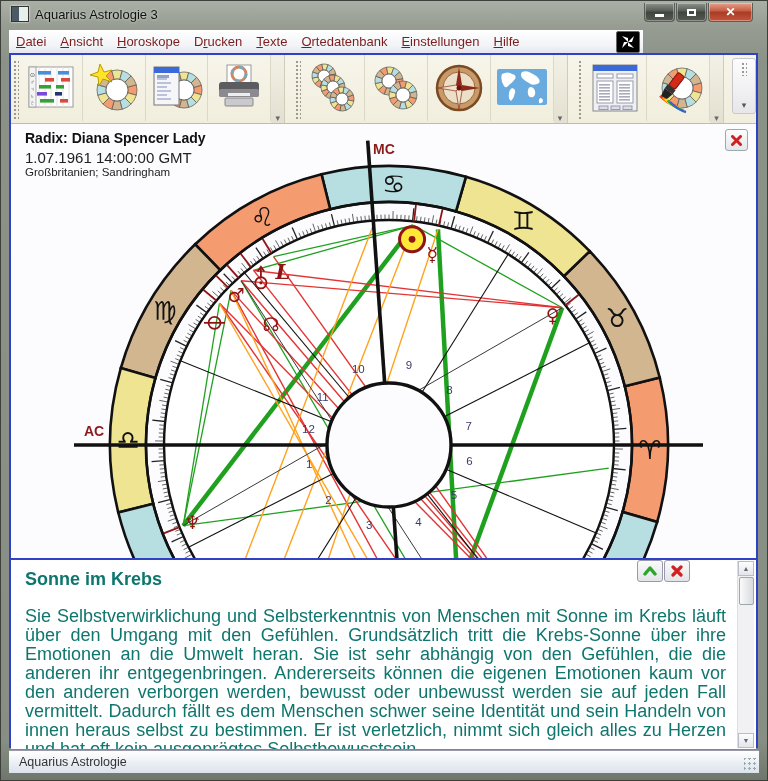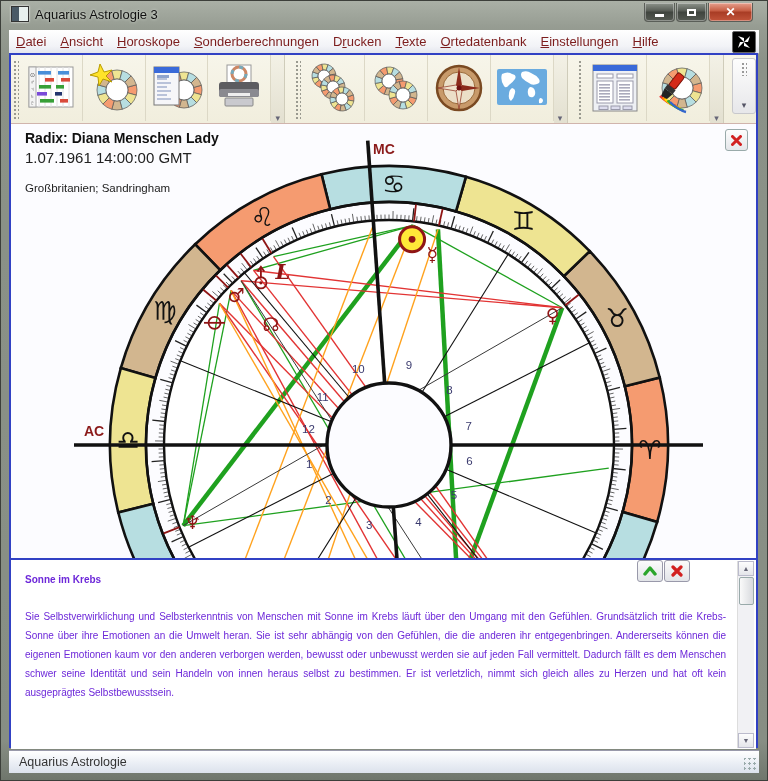--- a/index.html
+++ b/index.html
@@ -13,21 +13,21 @@
   .title-text{font-size:13px;color:#111;text-shadow:0 0 3px #dfe4dd;}
   .winbtns{position:absolute;right:14px;top:1px;display:flex;}
   .wbtn{width:29px;height:18px;border:1px solid #5a5e58;border-top:none;background:linear-gradient(180deg,#8e948c,#565b54 45%,#3f443e 50%,#555a52);
     border-radius:0 0 4px 4px;display:flex;align-items:center;justify-content:center;color:#fff;font-size:11px;margin-left:1px;
     box-shadow:inset 0 0 0 1px rgba(255,255,255,.35);}
   .wbtn.close{width:43px;background:linear-gradient(180deg,#e7a08e,#c55b41 45%,#a83c24 50%,#c2543a);}
   .wbtn .glyph-min{width:9px;height:3px;background:#fff;margin-top:6px;}
   .wbtn .glyph-max{width:9px;height:7px;border:2px solid #fff;box-sizing:border-box;}
   .wbtn .glyph-x{font-size:12px;font-weight:bold;line-height:1;}
   
-  .menubar{position:absolute;left:8px;top:29px;width:750px;height:23px;
+  .menubar{position:absolute;left:8px;top:29px;width:634px;height:23px;
     background:linear-gradient(180deg,#ffffff,#f2f3f7 70%,#e4e6ee);border-bottom:1px solid #aab;
     display:flex;align-items:center;font-size:13px;color:#7c1d1d;}
   .menu-item{padding:2px 7px;cursor:default;}
   .menu-item u{text-decoration:underline;}
   .mdi-btn{position:absolute;right:3px;top:1px;width:22px;height:20px;background:#000;border:1px solid #666;border-radius:2px;
     display:flex;align-items:center;justify-content:center;}
   
   .client{position:absolute;left:8px;top:52px;width:749px;height:695px;border:2px solid #3141c4;background:#fff;box-sizing:border-box;}
   .toolbar{position:relative;width:745px;height:68px;background:linear-gradient(180deg,#f7f5ea,#f1eedd);border-bottom:1px solid #d0b4ac;display:flex;align-items:stretch;}
   .tb-handle{width:7px;margin:4px 1px;background-image:radial-gradient(#9a9a90 1px,transparent 1.2px);background-size:4px 4px;background-position:1px 1px;}
@@ -36,28 +36,28 @@
   .tb-gap{width:8px;}
   .tb-stub{width:24px;height:56px;margin-top:3px;border:1px solid #c8c8cc;border-radius:3px;background:linear-gradient(180deg,#fdfdfd,#e7e7ea);
     display:flex;flex-direction:column;align-items:center;justify-content:space-between;padding:3px 0;box-sizing:border-box;}
   .tb-stub .dots{width:6px;height:14px;background-image:radial-gradient(#999 1px,transparent 1.2px);background-size:4px 4px;}
   .tb-stub .arr{color:#556;font-size:9px;}
   
   .chart-panel{position:relative;width:745px;height:434px;background:#fcfcff;}
   .chart-head{position:absolute;left:14px;top:6px;z-index:5;}
   .chart-title{font-size:14px;font-weight:bold;color:#101010;}
   .chart-date{font-size:15px;color:#222;margin-top:3px;}
-  .chart-loc{font-size:11.5px;color:#222;margin-top:16px;}
+  .chart-loc{font-size:11.5px;color:#222;margin-top:0;}
   .panel-close{position:absolute;right:8px;top:5px;width:21px;height:20px;border:1px solid #9aa;border-radius:3px;
     background:linear-gradient(180deg,#fdfdfd,#e4e6ea);display:flex;align-items:center;justify-content:center;z-index:6;}
   #wheel-svg{position:absolute;left:0;top:0;}
   
   .text-panel{position:relative;width:745px;height:189px;border-top:2px solid #3141c4;background:#fff;box-sizing:content-box;overflow:hidden;}
   .text-content{position:absolute;left:0;top:0;right:24px;bottom:0;padding:8px 6px 0 14px;overflow:hidden;
-    font-size:10px;color:#6d28d9;line-height:19px;}
+    font-size:18px;color:#0f766e;line-height:19px;}
   .tp-heading{font-weight:bold;margin:2px 0 18px 0;}
   .tp-sub{font-style:italic;margin:0 0 18px 0;}
   .tp-para{margin:0 0 12px 0;text-align:justify;}
   .tp-btns{position:absolute;right:66px;top:0;display:flex;z-index:5;}
   .tp-btn{width:24px;height:20px;border:1px solid #99a;border-radius:3px;background:linear-gradient(180deg,#fbfbfb,#e2e4e8);
     display:flex;align-items:center;justify-content:center;margin-left:1px;}
   .scrollbar{position:absolute;right:2px;top:1px;bottom:1px;width:16px;background:#f1f1f4;border-left:1px solid #ddd;}
   .sb-btn{position:absolute;left:0;width:16px;height:15px;background:linear-gradient(180deg,#fdfdfd,#e4e5ea);border:1px solid #bbc;box-sizing:border-box;
     color:#667;font-size:7px;display:flex;align-items:center;justify-content:center;}
   .sb-up{top:0;} .sb-down{bottom:0;}
@@ -89,21 +89,20 @@
           <div class="glyph-x">✕</div>
         </div>
     </div>
   </div>
 
   <div class="menubar">
 
     <div class="menu-item"><u>D</u>atei</div>
       <div class="menu-item"><u>A</u>nsicht</div>
       <div class="menu-item"><u>H</u>oroskope</div>
-      <div class="menu-item"><u>S</u>onderberechnungen</div>
       <div class="menu-item">D<u>r</u>ucken</div>
       <div class="menu-item"><u>T</u>exte</div>
       <div class="menu-item"><u>O</u>rtedatenbank</div>
       <div class="menu-item"><u>E</u>instellungen</div>
       <div class="menu-item"><u>H</u>ilfe</div>
       <div class="mdi-btn">
       <svg width="14" height="14" viewBox="0 0 14 14">
         <polygon points="7,7 1,1 7,3" fill="#fff"></polygon>
           <polygon points="7,7 13,1 11,7" fill="#fff"></polygon>
         <polygon points="7,7 13,13 7,11" fill="#fff"></polygon>
@@ -857,21 +856,21 @@
             <g>
               <text x="271.9327913626624" y="147.91404663611925" font-size="21" fill="#8F1515" text-anchor="middle" dominant-baseline="central" font-family="&quot;DejaVu Serif&quot;,serif" font-style="italic" font-weight="bold">L</text>
             </g>
           </g>
           <g>
             <text x="362" y="30" font-size="14" fill="#8B1A1A" font-weight="bold">MC</text>
             <text x="73" y="312" font-size="14" fill="#8B1A1A" font-weight="bold">AC</text>
           </g>
         </svg>
       <div class="chart-head">
-        <div class="chart-title">Radix: Diana Menschen Lady</div>
+        <div class="chart-title">Radix: Diana Spencer Lady</div>
         <div class="chart-date">1.07.1961  14:00:00 GMT</div>
         <div class="chart-loc">Großbritanien; Sandringham</div>
       </div>
       <div class="panel-close">
         <svg width="11" height="11" viewBox="0 0 11 11">
           <path d="M1.5,1.5 L9.5,9.5 M9.5,1.5 L1.5,9.5" stroke="#D22020" stroke-width="3" stroke-linecap="round"></path>
         </svg>
       </div>
     </div>
 

